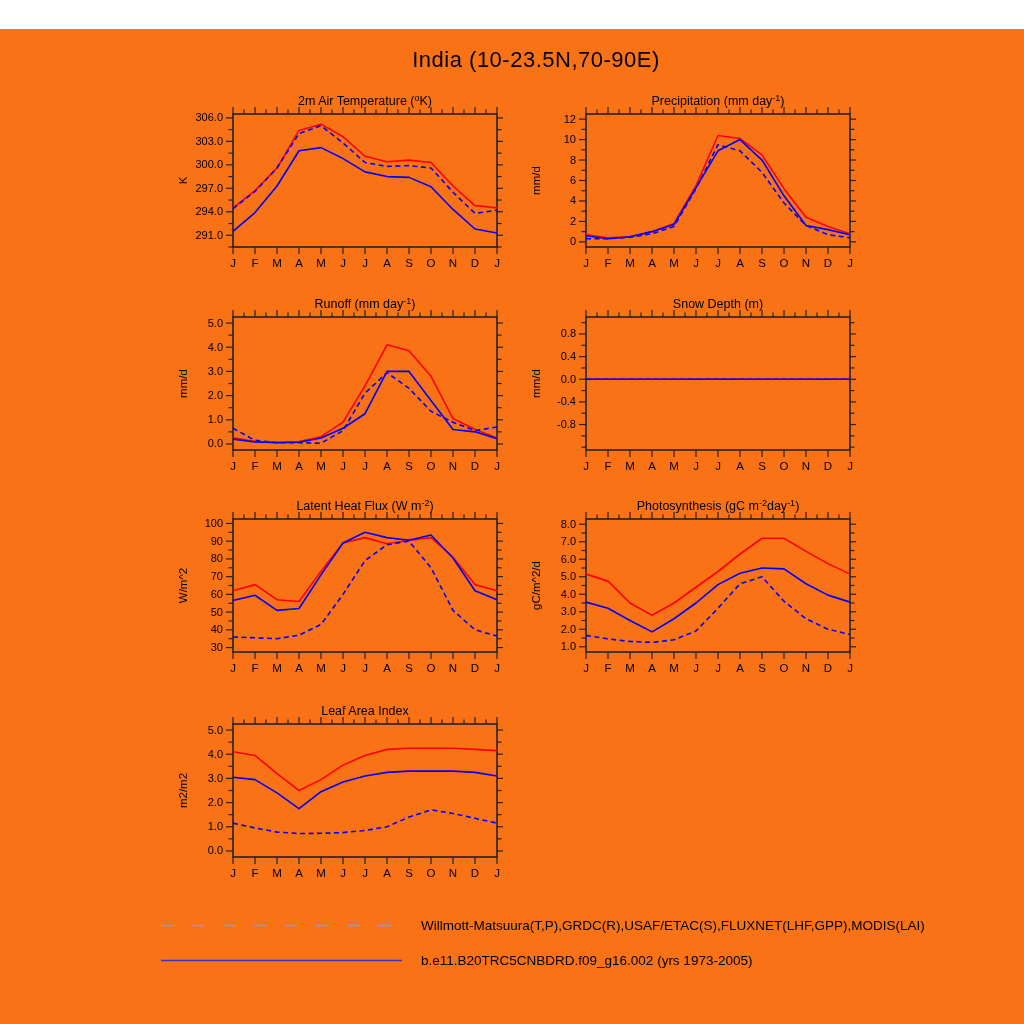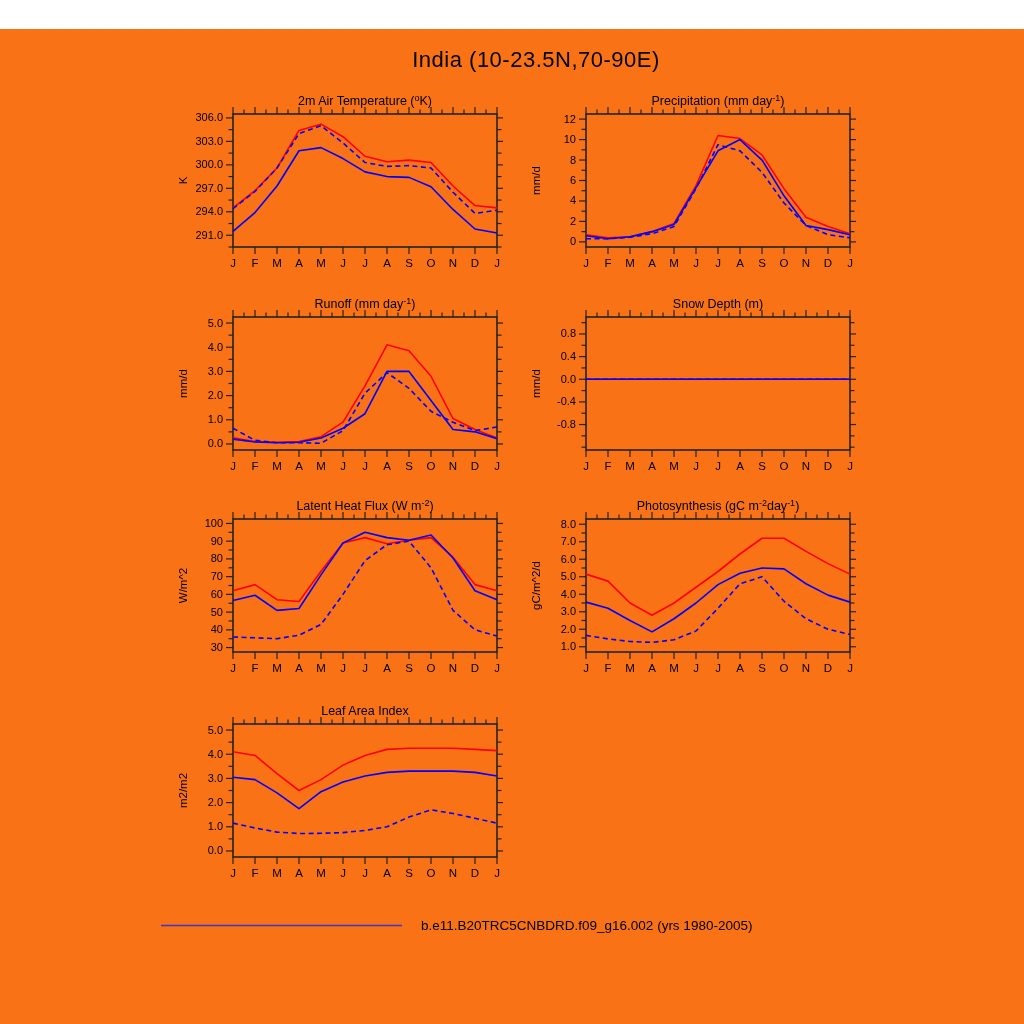--- a/index.html
+++ b/index.html
@@ -653,18 +653,24 @@
         <text x="202" y="17" text-anchor="middle" font-size="12.5" fill="#000"><tspan>Leaf Area Index</tspan></text>
         <text x="20" y="96.5" text-anchor="middle" font-size="11.5" fill="#000" transform="rotate(-90 20 92.5)">m2/m2</text>
         <polyline points="70.00,53.81 92.00,57.44 114.00,75.57 136.00,92.50 158.00,81.62 180.00,67.11 202.00,57.44 224.00,51.39 246.00,50.18 268.00,50.18 290.00,50.18 312.00,51.39 334.00,52.60" fill="none" stroke="#ff0000" stroke-width="1.6" stroke-linejoin="round"></polyline>
         <polyline points="70.00,79.20 92.00,81.62 114.00,94.92 136.00,110.64 158.00,93.71 180.00,84.04 202.00,77.99 224.00,74.36 246.00,73.15 268.00,73.15 290.00,73.15 312.00,74.36 334.00,77.99" fill="none" stroke="#0000ff" stroke-width="1.6" stroke-linejoin="round"></polyline>
         <polyline points="70.00,125.15 92.00,129.98 114.00,134.09 136.00,135.54 158.00,135.30 180.00,134.58 202.00,132.40 224.00,128.77 246.00,119.10 268.00,111.85 290.00,115.47 312.00,120.31 334.00,125.15" fill="none" stroke="#0000ff" stroke-width="1.6" stroke-linejoin="round" stroke-dasharray="5,3.5"></polyline>
       </svg></div>
 
   <div id="legend">
     <div class="lrow">
       <svg width="243" height="9">
+          <line class="lsample" x1="1" y1="4.5" x2="242" y2="4.5" stroke="#9090f0" stroke-width="1.6" stroke-dasharray="13,18"></line>
+        </svg>
+      <span class="llabel">Willmott-Matsuura(T,P),GRDC(R),USAF/ETAC(S),FLUXNET(LHF,GPP),MODIS(LAI)</span>
+    </div>
+    <div class="lrow">
+      <svg width="243" height="9">
           <line class="lsample" x1="1" y1="4.5" x2="242" y2="4.5" stroke="#3737cd" stroke-width="1.4"></line>
         </svg>
-      <span class="llabel">b.e11.B20TRC5CNBDRD.f09_g16.002 (yrs 1980-2005)</span>
+      <span class="llabel">b.e11.B20TRC5CNBDRD.f09_g16.002 (yrs 1973-2005)</span>
     </div>
   </div>
 </div>
 
 </body></html>

